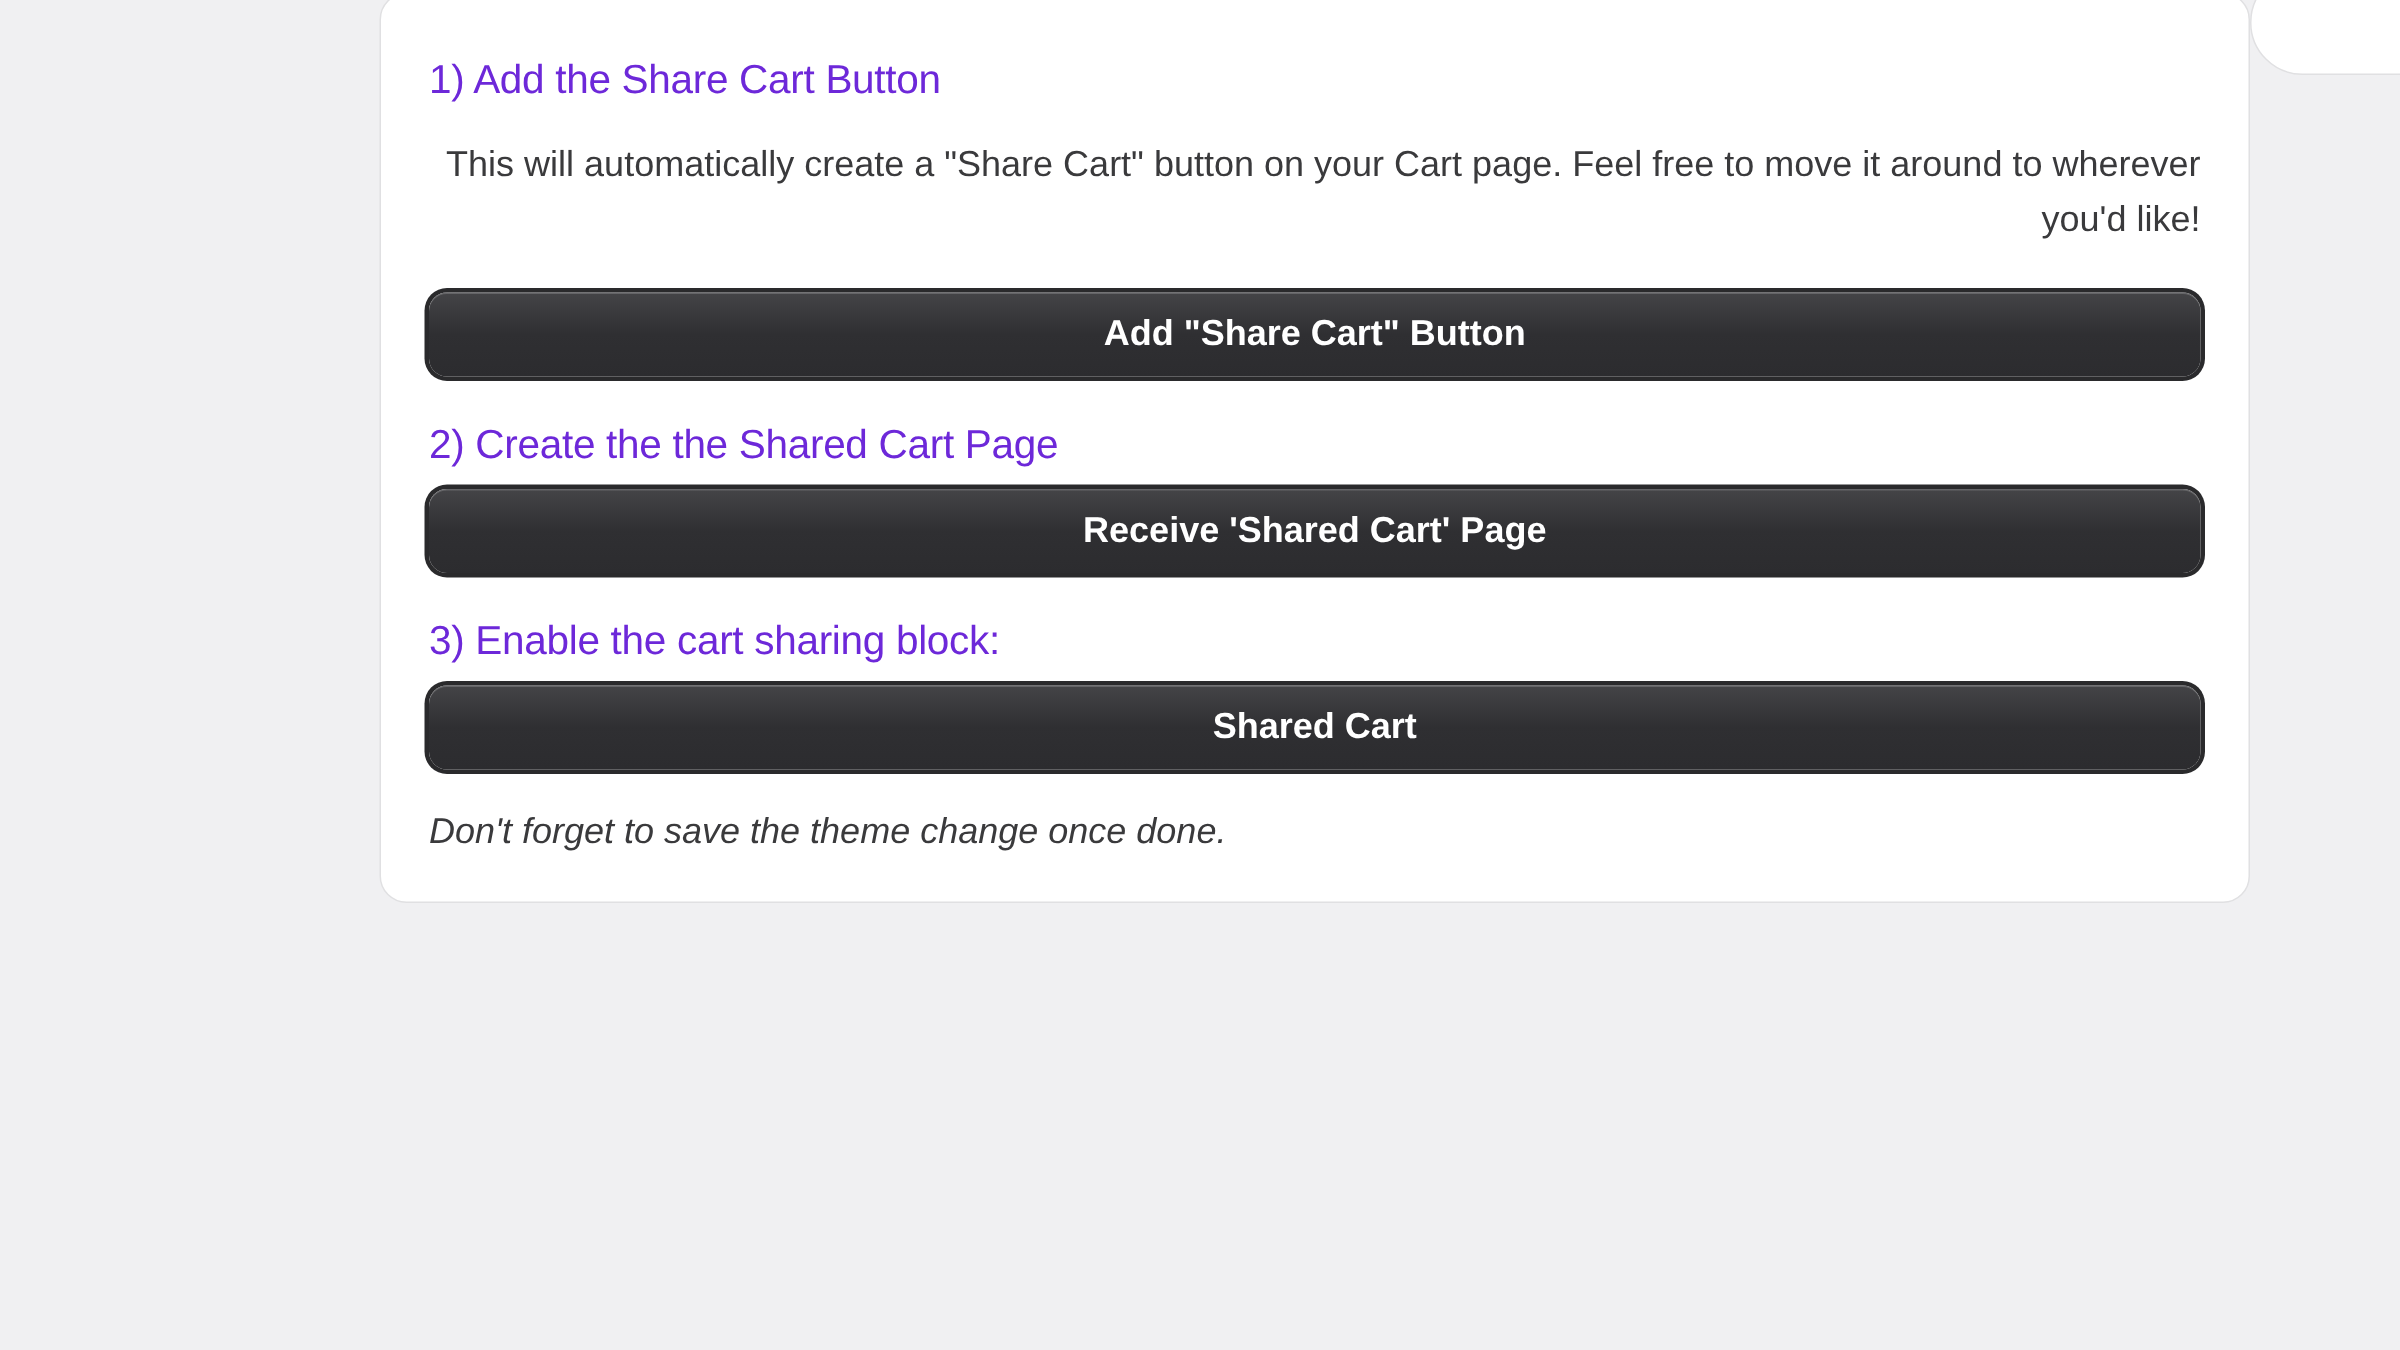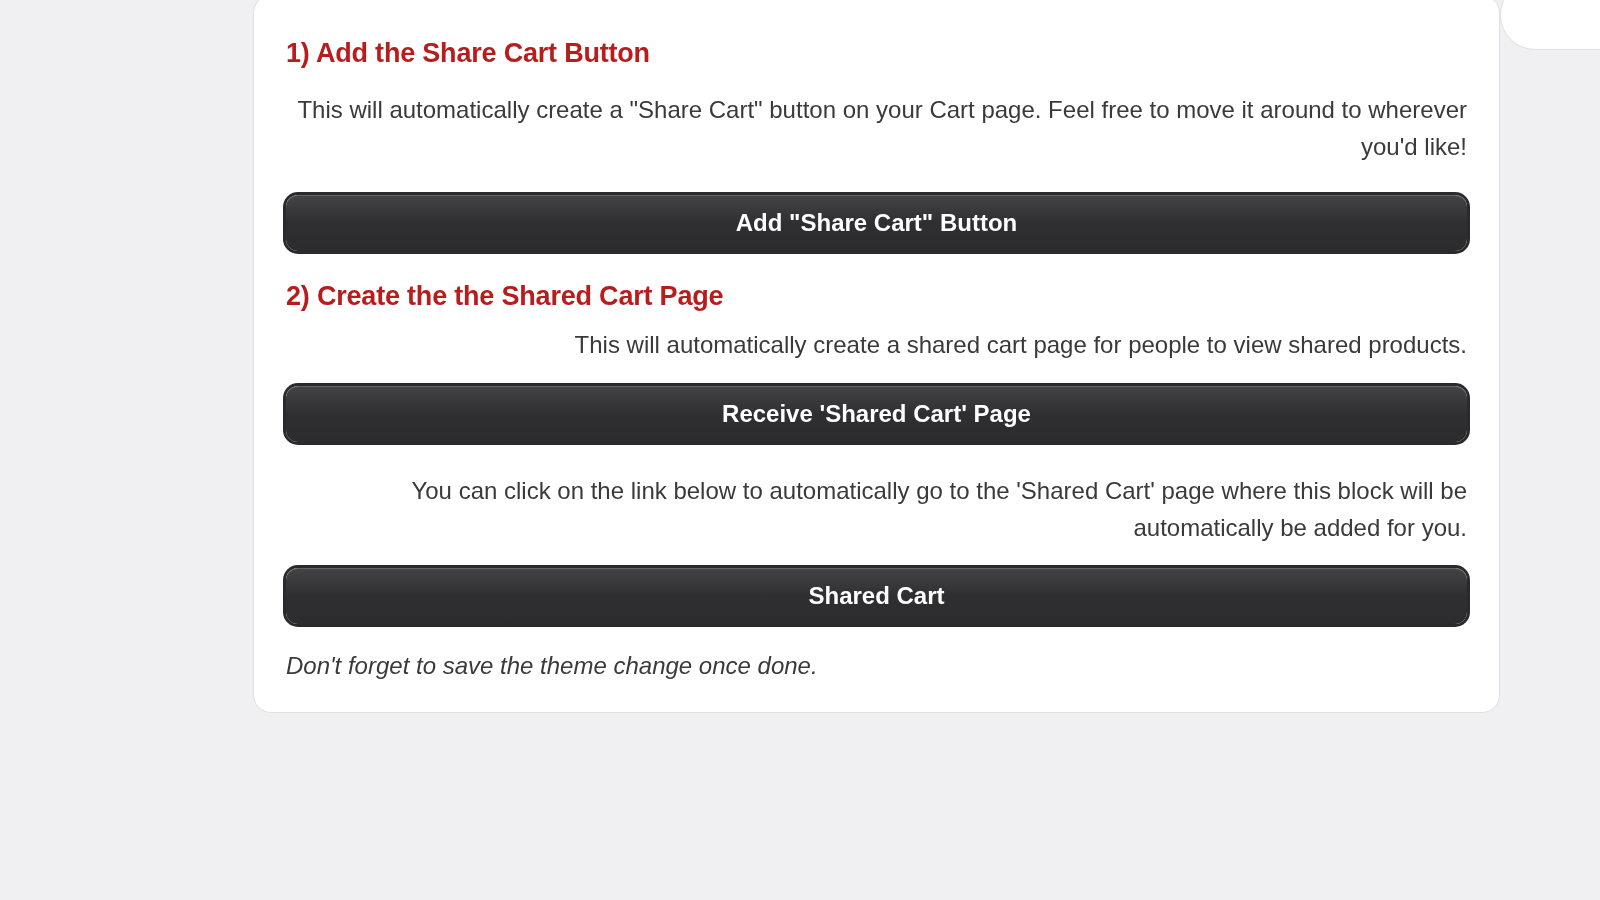--- a/index.html
+++ b/index.html
@@ -23,22 +23,22 @@
       left: 253px;
       top: -5px;
       width: 1247px;
       padding: 42px 32px 32px 32px;
     }
     .section {
       margin-bottom: 30px;
     }
     .heading {
       font-size: 27px;
-      font-weight: 700;
-      color: #b91c1c;
+      font-weight: 400;
+      color: #6d28d9;
       margin-bottom: 22px;
       letter-spacing: -0.2px;
     }
     .heading.tight {
       margin-bottom: 14px;
     }
     .heading.no-gap-top {
       margin-top: 0;
     }
     .description {
@@ -90,24 +90,23 @@
 <div class="card">
 
   <div class="section">
     <h2 class="heading no-gap-top">1) Add the Share Cart Button</h2>
     <p class="description">This will automatically create a "Share Cart" button on your Cart page. Feel free to move it around to wherever you'd like!</p>
     <button class="btn">Add "Share Cart" Button</button>
   </div>
 
   <div class="section">
     <h2 class="heading tight">2) Create the the Shared Cart Page</h2>
-    <p class="description slim">This will automatically create a shared cart page for people to view shared products.</p>
     <button class="btn">Receive 'Shared Cart' Page</button>
   </div>
 
   <div class="section" style="margin-bottom:0;">
-    <p class="description slim">You can click on the link below to automatically go to the 'Shared Cart' page where this block will be automatically be added for you.</p>
+    <h2 class="heading tight">3) Enable the cart sharing block:</h2>
     <button class="btn">Shared Cart</button>
   </div>
 
   <p class="footer-note">Don't forget to save the theme change once done.</p>
 
 </div>
 
 </body></html>

